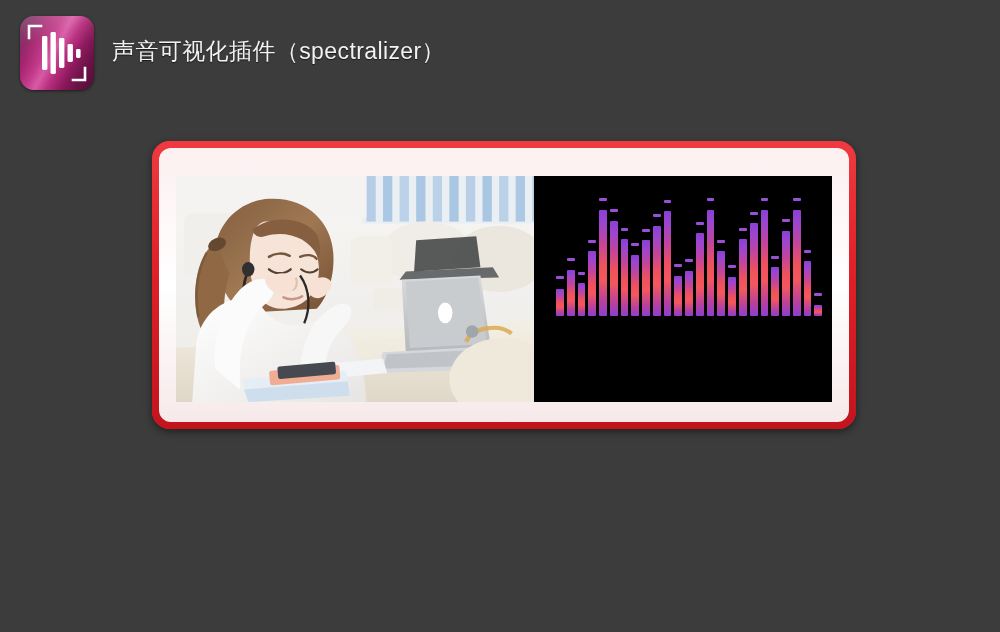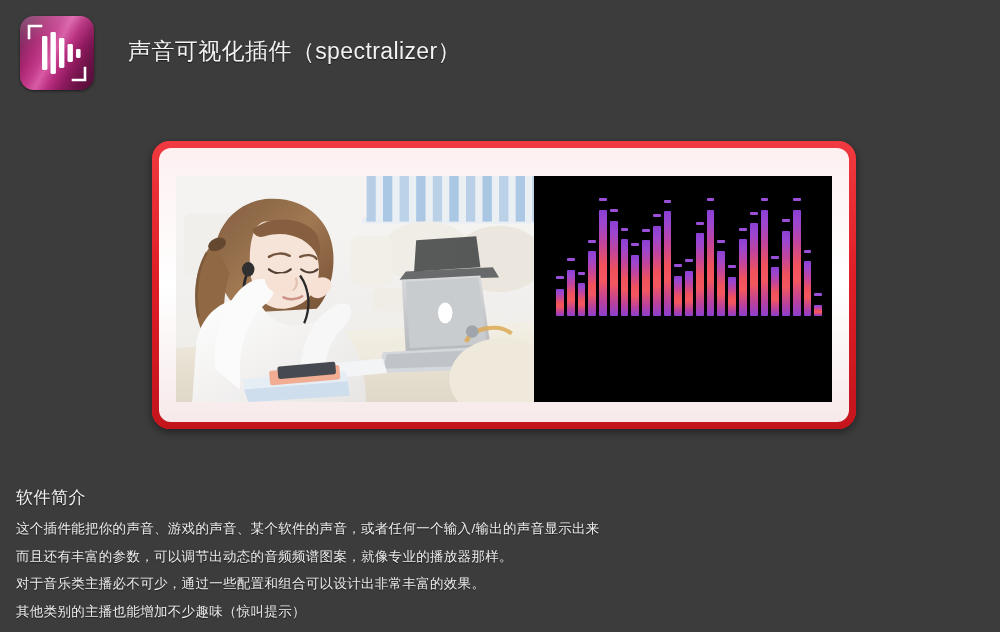--- a/index.html
+++ b/index.html
@@ -23,21 +23,21 @@
     box-shadow:0 1px 3px rgba(0,0,0,.55);
   }
   .app-icon::after{
     content:""; position:absolute; inset:0;
     background:linear-gradient(160deg,rgba(255,255,255,.28) 0%,rgba(255,255,255,.06) 30%,rgba(255,255,255,0) 52%);
     pointer-events:none;
   }
   .icon-svg { position:absolute; inset:0; width:100%; height:100%; }
 
   .app-title {
-    position:absolute; left:128px; top:36px;
+    position:absolute; left:112px; top:36px;
     font-size:23px; color:#f2f2f2; letter-spacing:.4px;
     white-space:nowrap;
     text-shadow:0 1px 1px rgba(0,0,0,.6);
   }
 
   
   .media-frame {
     position:absolute; left:152px; top:141px; width:704px; height:288px;
     background:#e8232c;
     border-radius:18px;
@@ -345,21 +345,14 @@
                 <div class="bar" style="height: 9%;"></div>
                 <div class="peak" style="bottom: 16%; background: rgb(155, 79, 216);"></div>
               </div>
             </div>
         </div>
 
       </div>
     </div>
   </div>
 
-  <div class="desc">
-    <h2>软件简介</h2>
-    <p>这个插件能把你的声音、游戏的声音、某个软件的声音，或者任何一个输入/输出的声音显示出来</p>
-    <p>而且还有丰富的参数，可以调节出动态的音频频谱图案，就像专业的播放器那样。</p>
-    <p>对于音乐类主播必不可少，通过一些配置和组合可以设计出非常丰富的效果。</p>
-    <p>其他类别的主播也能增加不少趣味（惊叫提示）</p>
-  </div>
 
 </div>
 
 </body></html>

